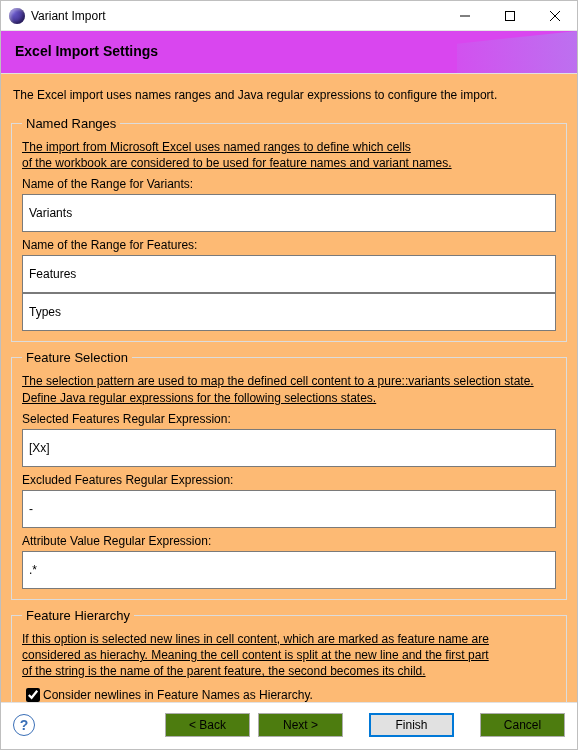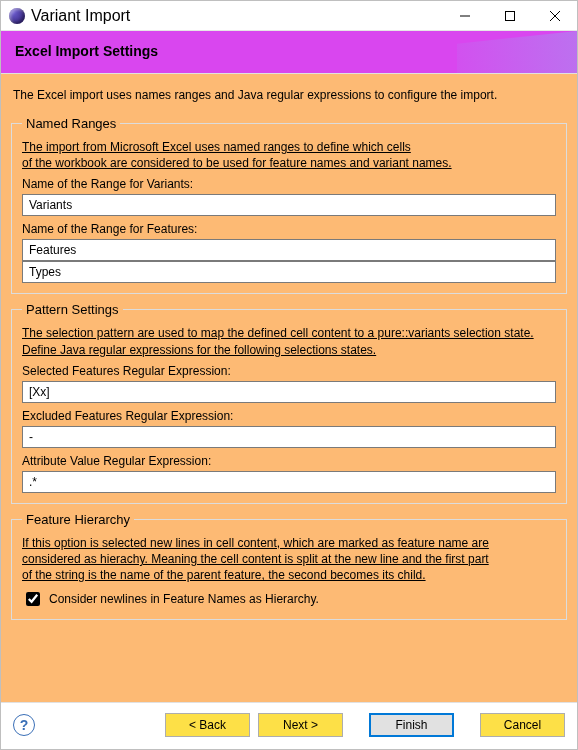--- a/index.html
+++ b/index.html
@@ -24,21 +24,21 @@
     background: #fff;
     border-bottom: 1px solid #e6e6e6;
   }
   .titlebar .app-icon {
     width: 16px; height: 16px;
     margin-right: 6px;
     border-radius: 50%;
     background: radial-gradient(circle at 30% 30%, #6a5acd, #2a1a6a);
     box-shadow: inset -2px -2px 3px rgba(0,0,0,.3), inset 2px 2px 3px rgba(255,255,255,.4);
   }
-  .titlebar .title { flex: 0 0 auto; font-size: 16px; color: #000; text-align: center; }
+  .titlebar .title { flex: 0 0 auto; font-size: 12px; color: #000; text-align: center; }
   .titlebar .spacer { flex: 1; }
   .titlebar .winbtn {
     width: 45px; height: 30px;
     display: flex; align-items: center; justify-content: center;
     color: #000;
     cursor: default;
   }
   .titlebar .winbtn svg { stroke: #000; stroke-width: 1; fill: none; }
   .header {
     position: relative;
@@ -82,26 +82,26 @@
   fieldset.group > legend {
     padding: 0 4px;
     font-size: 13px;
     color: #000;
   }
   .group p { margin: 2px 0 6px 0; line-height: 1.35; text-decoration: underline; }
   .label { display: block; margin: 6px 0 3px 0; }
   .text-input {
     width: 100%;
     height: 22px;
-    padding: 2px 6px;
+    padding: 18px 6px;
     font: inherit;
     border: 1px solid #7a7a7a;
     background: #fff;
   }
-  .checkbox-row { display: flex; align-items: center; gap: 6px; margin-top: 4px; }
+  .checkbox-row { display: flex; align-items: center; gap: 0; margin-top: 4px; }
   input[type="checkbox"] { width: 14px; height: 14px; accent-color: #000; }
   .content-spacer { height: 30px; }
 
   .footer {
     border-top: 1px solid #e1e1e1;
     background: #fff;
     padding: 10px 12px 12px 12px;
     display: flex;
     align-items: center;
     gap: 8px;
@@ -114,21 +114,21 @@
     color: #3a6fb7;
     font-weight: 700;
     font-size: 14px;
     margin-right: auto;
   }
   .btn {
     height: 24px;
     min-width: 85px;
     padding: 0 10px;
     border: 1px solid #adadad;
-    background: #fde047;
+    background: #4d7c0f;
     font: inherit;
     cursor: default;
   }
   .btn.primary {
     border: 2px solid #0078d7;
     background: #e1e1e1;
   }
   .btn.gap-before { margin-left: 18px; }
 </style>
 </head>
@@ -171,21 +171,21 @@
       <span>of the workbook are considered to be used for feature names and variant names.</span>
     </p>
     <label class="label">Name of the Range for Variants:</label>
     <input class="text-input" type="text" value="Variants" style="">
     <label class="label">Name of the Range for Features:</label>
     <input class="text-input" type="text" value="Features" style="">
     <input class="text-input" type="text" value="Types" style="">
   </fieldset>
 
   <fieldset class="group">
-    <legend>Pattern Settings</legend>
+    <legend>Feature Selection</legend>
     <p>
       <span>The selection pattern are used to map the defined cell content to a pure::variants selection state.</span><br>
       <span>Define Java regular expressions for the following selections states.</span>
     </p>
     <label class="label">Selected Features Regular Expression:</label>
     <input class="text-input" type="text" value="[Xx]" style="">
     <label class="label">Excluded Features Regular Expression:</label>
     <input class="text-input" type="text" value="-" style="">
     <label class="label">Attribute Value Regular Expression:</label>
     <input class="text-input" type="text" value=".*" style="">

